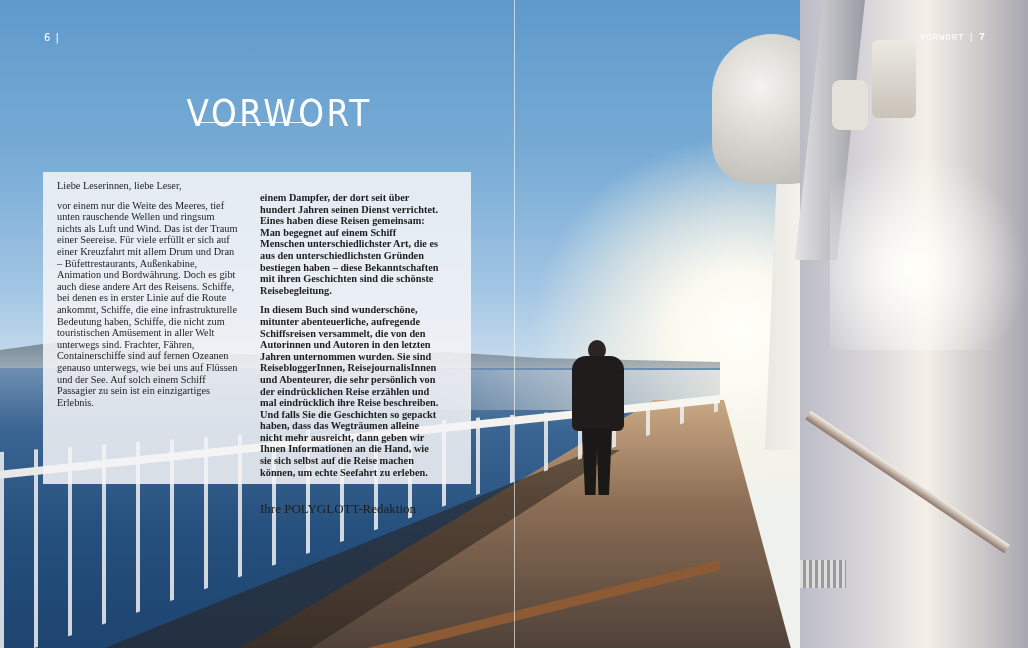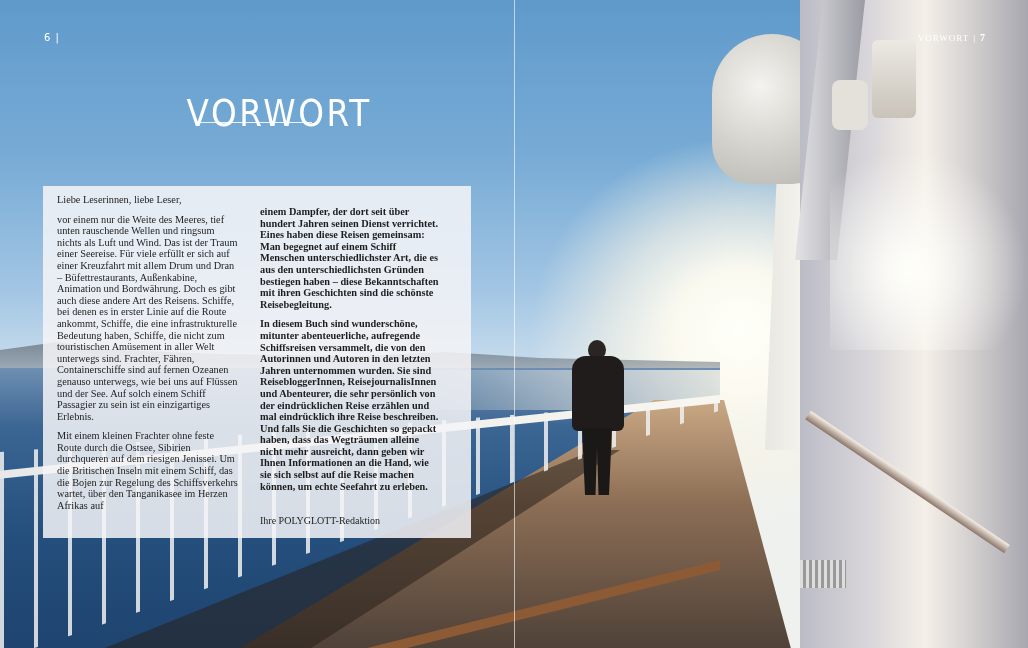--- a/index.html
+++ b/index.html
@@ -39,32 +39,32 @@
   .lamp{position:absolute;left:872px;top:40px;width:44px;height:78px;border-radius:6px;background:linear-gradient(180deg,#ece9e3,#c9c3b9);}
   .grate{position:absolute;left:800px;top:560px;width:46px;height:28px;background:repeating-linear-gradient(90deg,#ddd 0 3px,#999 3px 6px);}
   .person{position:absolute;left:570px;top:340px;width:56px;height:155px;}
   .person .head{position:absolute;left:18px;top:0;width:18px;height:20px;border-radius:50%;background:#2a2522;}
   .person .body{position:absolute;left:2px;top:16px;width:52px;height:75px;border-radius:14px 14px 6px 6px;background:#1f1c1b;}
   .person .legs{position:absolute;left:12px;top:88px;width:30px;height:67px;background:#1b1918;clip-path:polygon(0 0,100% 0,90% 100%,55% 100%,50% 30%,45% 100%,10% 100%);}
   .spine{position:absolute;left:514px;top:0;width:1px;height:648px;background:rgba(255,255,255,0.6);}
 
   
   .folio-left{position:absolute;left:44px;top:32px;color:#fff;font-family:"DejaVu Sans",sans-serif;font-size:10px;letter-spacing:1px;}
-  .folio-right{position:absolute;right:42px;top:32px;color:#fff;font-family:Liberation Serif, serif;font-size:9px;letter-spacing:1px;}
+  .folio-right{position:absolute;right:42px;top:32px;color:#fff;font-family:Liberation Mono, monospace;font-size:9px;letter-spacing:1px;}
   .folio-right .num{font-size:10px;font-weight:bold;}
   .folio-right .bar, .folio-left .bar{margin:0 4px;}
   .title{position:absolute;left:175px;top:66px;width:166px;text-align:center;color:#fff;font-family:"DejaVu Sans",sans-serif;font-size:38px;font-weight:normal;letter-spacing:3px;transform:scaleX(0.86);transform-origin:center;}
   .title-rule{position:absolute;left:200px;top:122px;width:112px;height:1px;background:rgba(255,255,255,0.85);}
-  .textbox{position:absolute;left:43px;top:186px;width:428px;height:352px;background:rgba(245,245,247,0.86);}
+  .textbox{position:absolute;left:43px;top:172px;width:428px;height:312px;background:rgba(245,245,247,0.86);}
   .col{position:absolute;top:0;width:182px;font-size:10.3px;line-height:11.6px;color:#1d1d1d;}
   .col p{margin:0 0 8px 0;}
   .col-left{left:14px;top:8px;}
   .col-right{left:217px;top:20px;font-weight:bold;}
   .salutation{margin-bottom:8px!important;}
-  .signature{position:absolute;left:217px;top:329px;font-size:10px;color:#1d1d1d;}
+  .signature{position:absolute;left:217px;top:329px;font-size:13px;color:#1d1d1d;}
 </style>
 </head>
 <body>
 
 <div class="spread">
 
   <div class="sky"></div>
   <div class="hills"></div>
   <div class="sea"></div>
   <div class="sea-glint"></div>
@@ -92,21 +92,20 @@
   <div class="folio-left">
     <span>6</span><span class="bar">|</span>
   </div>
   <h1 class="title">VORWORT</h1>
   <div class="title-rule"></div>
 
   <div class="textbox">
     <div class="col col-left">
       <p class="salutation">Liebe Leserinnen, liebe Leser,</p>
       <p>vor einem nur die Weite des Meeres, tief unten rauschende Wellen und ringsum nichts als Luft und Wind. Das ist der Traum einer Seereise. Für viele erfüllt er sich auf einer Kreuzfahrt mit allem Drum und Dran – Büfettrestaurants, Außenkabine, Animation und Bordwährung. Doch es gibt auch diese andere Art des Reisens. Schiffe, bei denen es in erster Linie auf die Route ankommt, Schiffe, die eine infrastrukturelle Bedeutung haben, Schiffe, die nicht zum touristischen Amüsement in aller Welt unterwegs sind. Frachter, Fähren, Containerschiffe sind auf fernen Ozeanen genauso unterwegs, wie bei uns auf Flüssen und der See. Auf solch einem Schiff Passagier zu sein ist ein einzigartiges Erlebnis.</p>
-      <p>Mit einem kleinen Frachter ohne feste Route durch die Ostsee, Sibirien durchqueren auf dem riesigen Jenissei. Um die Britischen Inseln mit einem Schiff, das die Bojen zur Regelung des Schiffsverkehrs wartet, über den Tanganikasee im Herzen Afrikas auf</p>
     </div>
     <div class="col col-right">
       <p>einem Dampfer, der dort seit über hundert Jahren seinen Dienst verrichtet. Eines haben diese Reisen gemeinsam: Man begegnet auf einem Schiff Menschen unterschiedlichster Art, die es aus den unterschiedlichsten Gründen bestiegen haben – diese Bekanntschaften mit ihren Geschichten sind die schönste Reisebegleitung.</p>
       <p>In diesem Buch sind wunderschöne, mitunter abenteuerliche, aufregende Schiffsreisen versammelt, die von den Autorinnen und Autoren in den letzten Jahren unternommen wurden. Sie sind ReisebloggerInnen, ReisejournalisInnen und Abenteurer, die sehr persönlich von der eindrücklichen Reise erzählen und mal eindrücklich ihre Reise beschreiben. Und falls Sie die Geschichten so gepackt haben, dass das Wegträumen alleine nicht mehr ausreicht, dann geben wir Ihnen Informationen an die Hand, wie sie sich selbst auf die Reise machen können, um echte Seefahrt zu erleben.</p>
     </div>
     <div class="signature">Ihre POLYGLOTT-Redaktion</div>
   </div>
 
   <div class="folio-right">
     <span>VORWORT</span><span class="bar">|</span><span class="num">7</span>

